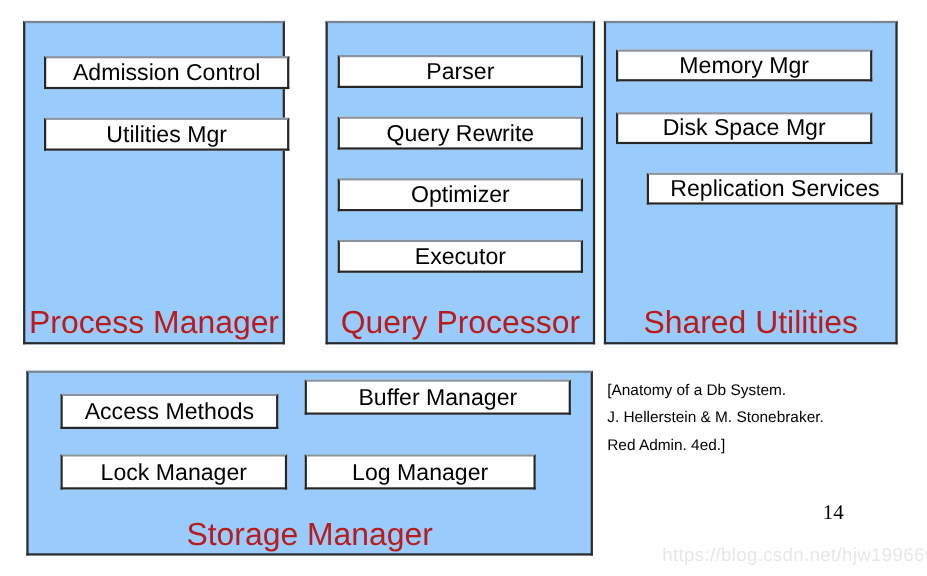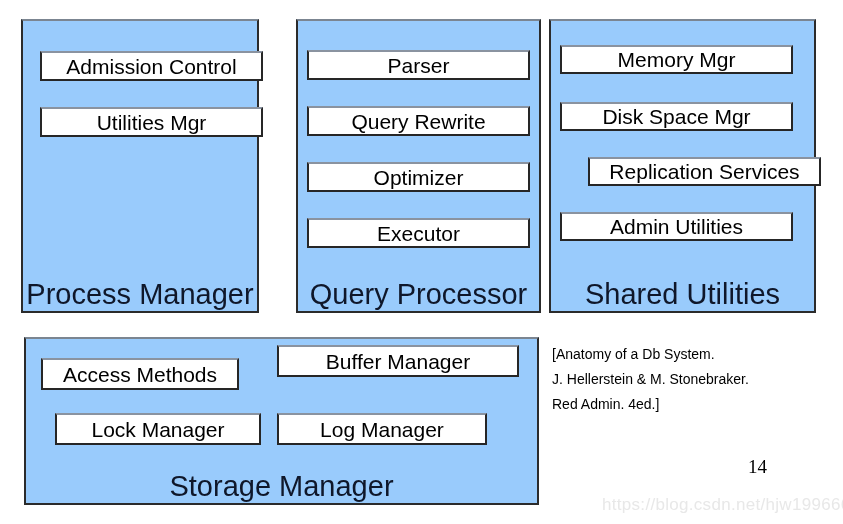--- a/index.html
+++ b/index.html
@@ -39,21 +39,21 @@
     color: #000000;
   }
   .panel-label {
     position: absolute;
     left: 0;
     right: 0;
     bottom: 2px;
     text-align: center;
     font-size: 29px;
     line-height: 1.05;
-    color: #0f172a;
+    color: #b91c1c;
     white-space: nowrap;
   }
   
   #panel-process  { left: 21px;  top: 19px;  width: 238px; height: 294px; }
   #panel-query    { left: 296px; top: 19px;  width: 245px; height: 294px; }
   #panel-shared   { left: 549px; top: 19px;  width: 267px; height: 294px; }
   #panel-storage  { left: 24px;  top: 337px; width: 515px; height: 168px; }
 
   
   #box-admission  { left: 17px; top: 30px; width: 223px; height: 30px; }
@@ -65,21 +65,21 @@
   #box-optimizer  { left: 9px; top: 141px; width: 223px; height: 30px; }
   #box-executor   { left: 9px; top: 197px; width: 223px; height: 30px; }
 
   
   #box-memory      { left: 9px; top: 24px;  width: 233px; height: 29px; }
   #box-disk        { left: 9px; top: 81px;  width: 233px; height: 29px; }
   #box-replication { left: 9px; top: 136px; width: 233px; height: 29px; margin-left: 28px; }
   #box-admin       { left: 9px; top: 191px; width: 233px; height: 29px; }
 
   
-  #box-access { left: 15px;  top: 19px; width: 198px; height: 32px; }
+  #box-access { left: 29px;  top: 19px; width: 198px; height: 32px; }
   #box-buffer { left: 251px; top: 6px; width: 242px; height: 32px; justify-content: center; }
   #box-lock   { left: 29px;  top: 74px; width: 206px; height: 32px; }
   #box-log    { left: 251px; top: 74px; width: 210px; height: 32px; }
 
   #citation {
     position: absolute;
     left: 552px;
     top: 342px;
     font-size: 14px;
     line-height: 25px;
@@ -138,23 +138,20 @@
   <div class="panel" id="panel-shared">
     <div class="wbox" id="box-memory">
       <span>Memory Mgr</span>
     </div>
     <div class="wbox" id="box-disk">
       <span>Disk Space Mgr</span>
     </div>
     <div class="wbox" id="box-replication">
       <span>Replication Services</span>
     </div>
-    <div class="wbox" id="box-admin">
-      <span>Admin Utilities</span>
-    </div>
     <div class="panel-label">Shared Utilities</div>
   </div>
 
   <div class="panel" id="panel-storage">
     <div class="wbox" id="box-access">
       <span>Access Methods</span>
     </div>
     <div class="wbox" id="box-buffer">
       <span>Buffer Manager</span>
     </div>

